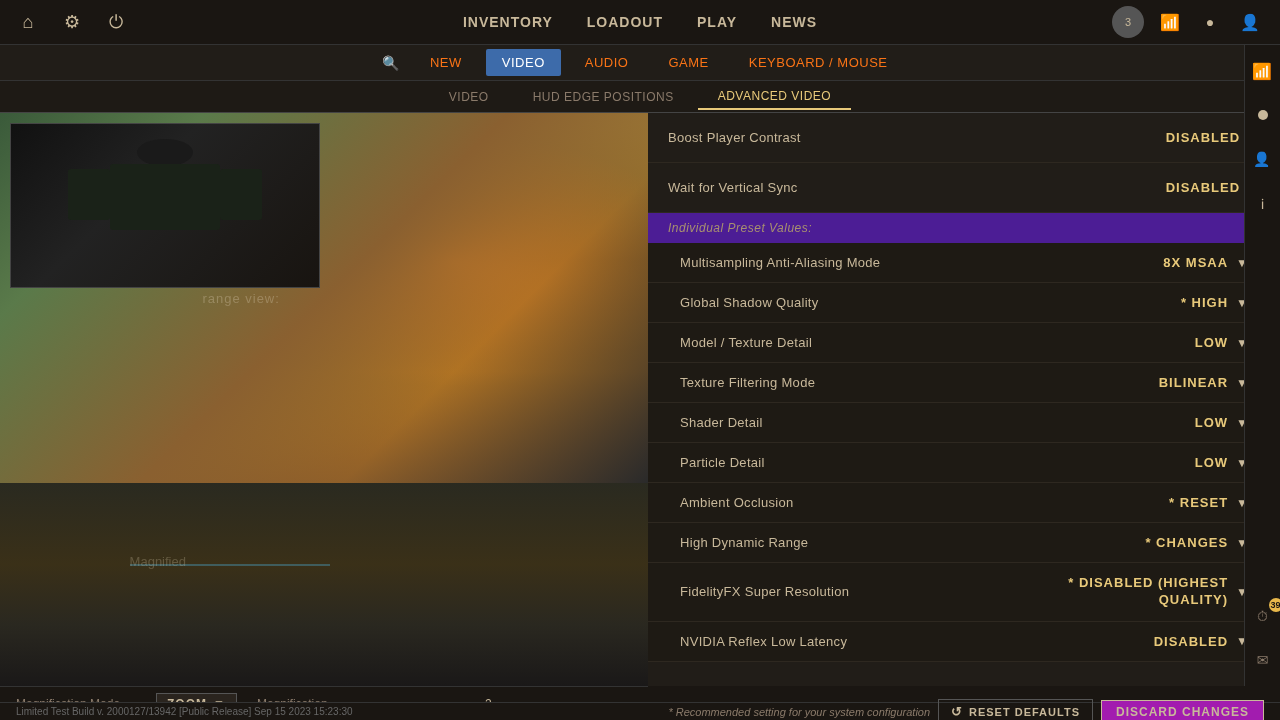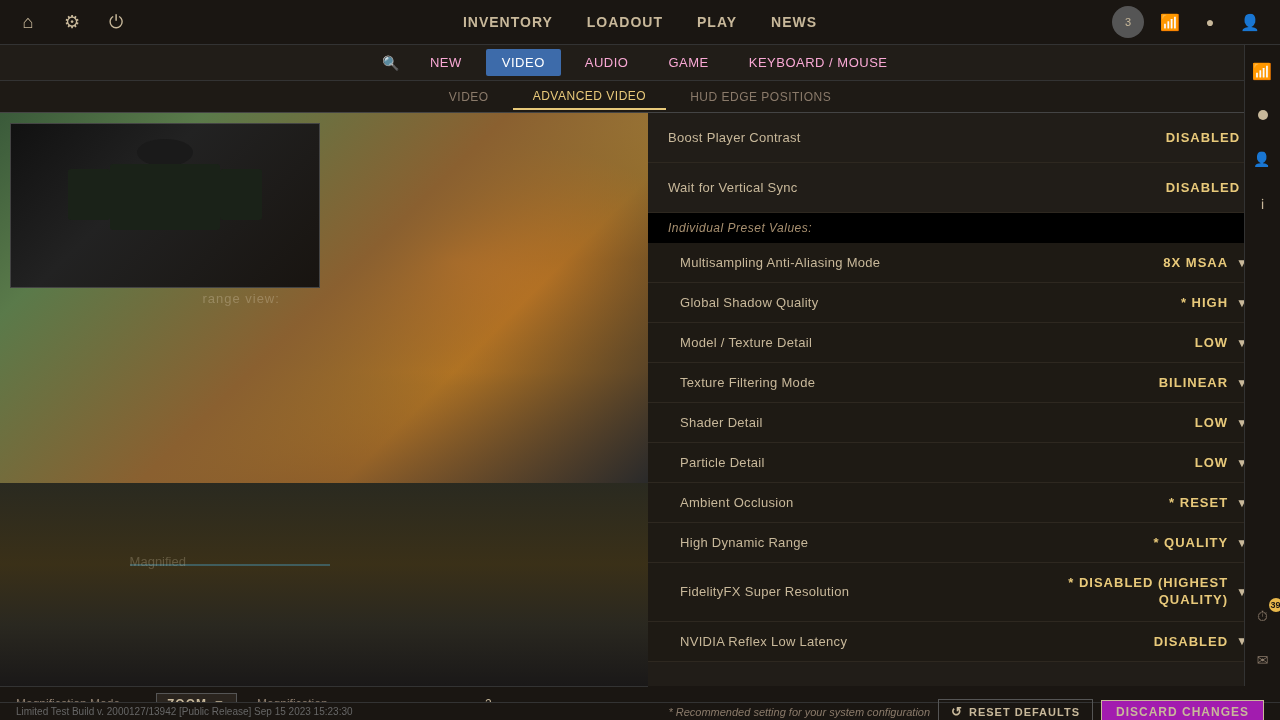--- a/index.html
+++ b/index.html
@@ -95,21 +95,21 @@
       background: #211d18;
       display: flex;
       align-items: center;
       justify-content: center;
       gap: 8px;
       border-bottom: 1px solid #333;
     }
     .sec-nav-item {
       padding: 6px 16px;
       font-size: 13px;
-      color: #f9a8d4;
+      color: #f97316;
       cursor: pointer;
       letter-spacing: 0.5px;
     }
     .sec-nav-item.active {
       background: #3d6baa;
       color: #fff;
       border-radius: 2px;
     }
     .search-icon-nav {
       color: #c8b89a;
@@ -303,21 +303,21 @@
       font-weight: bold;
       letter-spacing: 1px;
       text-align: right;
     }
     .dropdown-arrow {
       color: #c8b89a;
       font-size: 12px;
     }
     .section-header {
       padding: 8px 20px;
-      background: #000000;
+      background: #4c1d95;
       font-size: 12px;
       color: #a89070;
       letter-spacing: 0.5px;
       font-style: italic;
     }
     .settings-sub-row {
       display: flex;
       align-items: center;
       justify-content: space-between;
       padding: 12px 32px;
@@ -446,22 +446,22 @@
   <div class="search-icon-nav">🔍</div>
   <div class="sec-nav-item">NEW</div>
   <div class="sec-nav-item active">VIDEO</div>
   <div class="sec-nav-item">AUDIO</div>
   <div class="sec-nav-item">GAME</div>
   <div class="sec-nav-item">KEYBOARD / MOUSE</div>
 </div>
 
 <div class="tab-row">
   <div class="tab-item">VIDEO</div>
+  <div class="tab-item">HUD EDGE POSITIONS</div>
   <div class="tab-item active">ADVANCED VIDEO</div>
-  <div class="tab-item">HUD EDGE POSITIONS</div>
 </div>
 
 <div class="main-content">
 
   <div class="left-panel">
 
     <div class="game-screenshot">
       <div class="game-screenshot-bg">
 
         <div style="position:absolute;top:0;left:0;right:0;bottom:0;background:linear-gradient(135deg,#3a5a3a 0%,#5a7a4a 20%,#8a6030 50%,rgba(200,120,30,0.6) 70%,#2a2a2a 100%);"></div>
@@ -580,21 +580,21 @@
         <span class="settings-label">Ambient Occlusion</span>
         <div class="settings-value">
           <span class="settings-value-text">* RESET</span>
           <span class="dropdown-arrow">▼</span>
         </div>
       </div>
 
       <div class="settings-sub-row">
         <span class="settings-label">High Dynamic Range</span>
         <div class="settings-value">
-          <span class="settings-value-text">* QUALITY</span>
+          <span class="settings-value-text">* CHANGES</span>
           <span class="dropdown-arrow">▼</span>
         </div>
       </div>
 
       <div class="settings-sub-row">
         <span class="settings-label">FidelityFX Super Resolution</span>
         <div class="settings-value">
           <span class="settings-value-text" style="text-align:right;max-width:200px;line-height:1.3;">* DISABLED (HIGHEST QUALITY)</span>
           <span class="dropdown-arrow">▼</span>
         </div>

